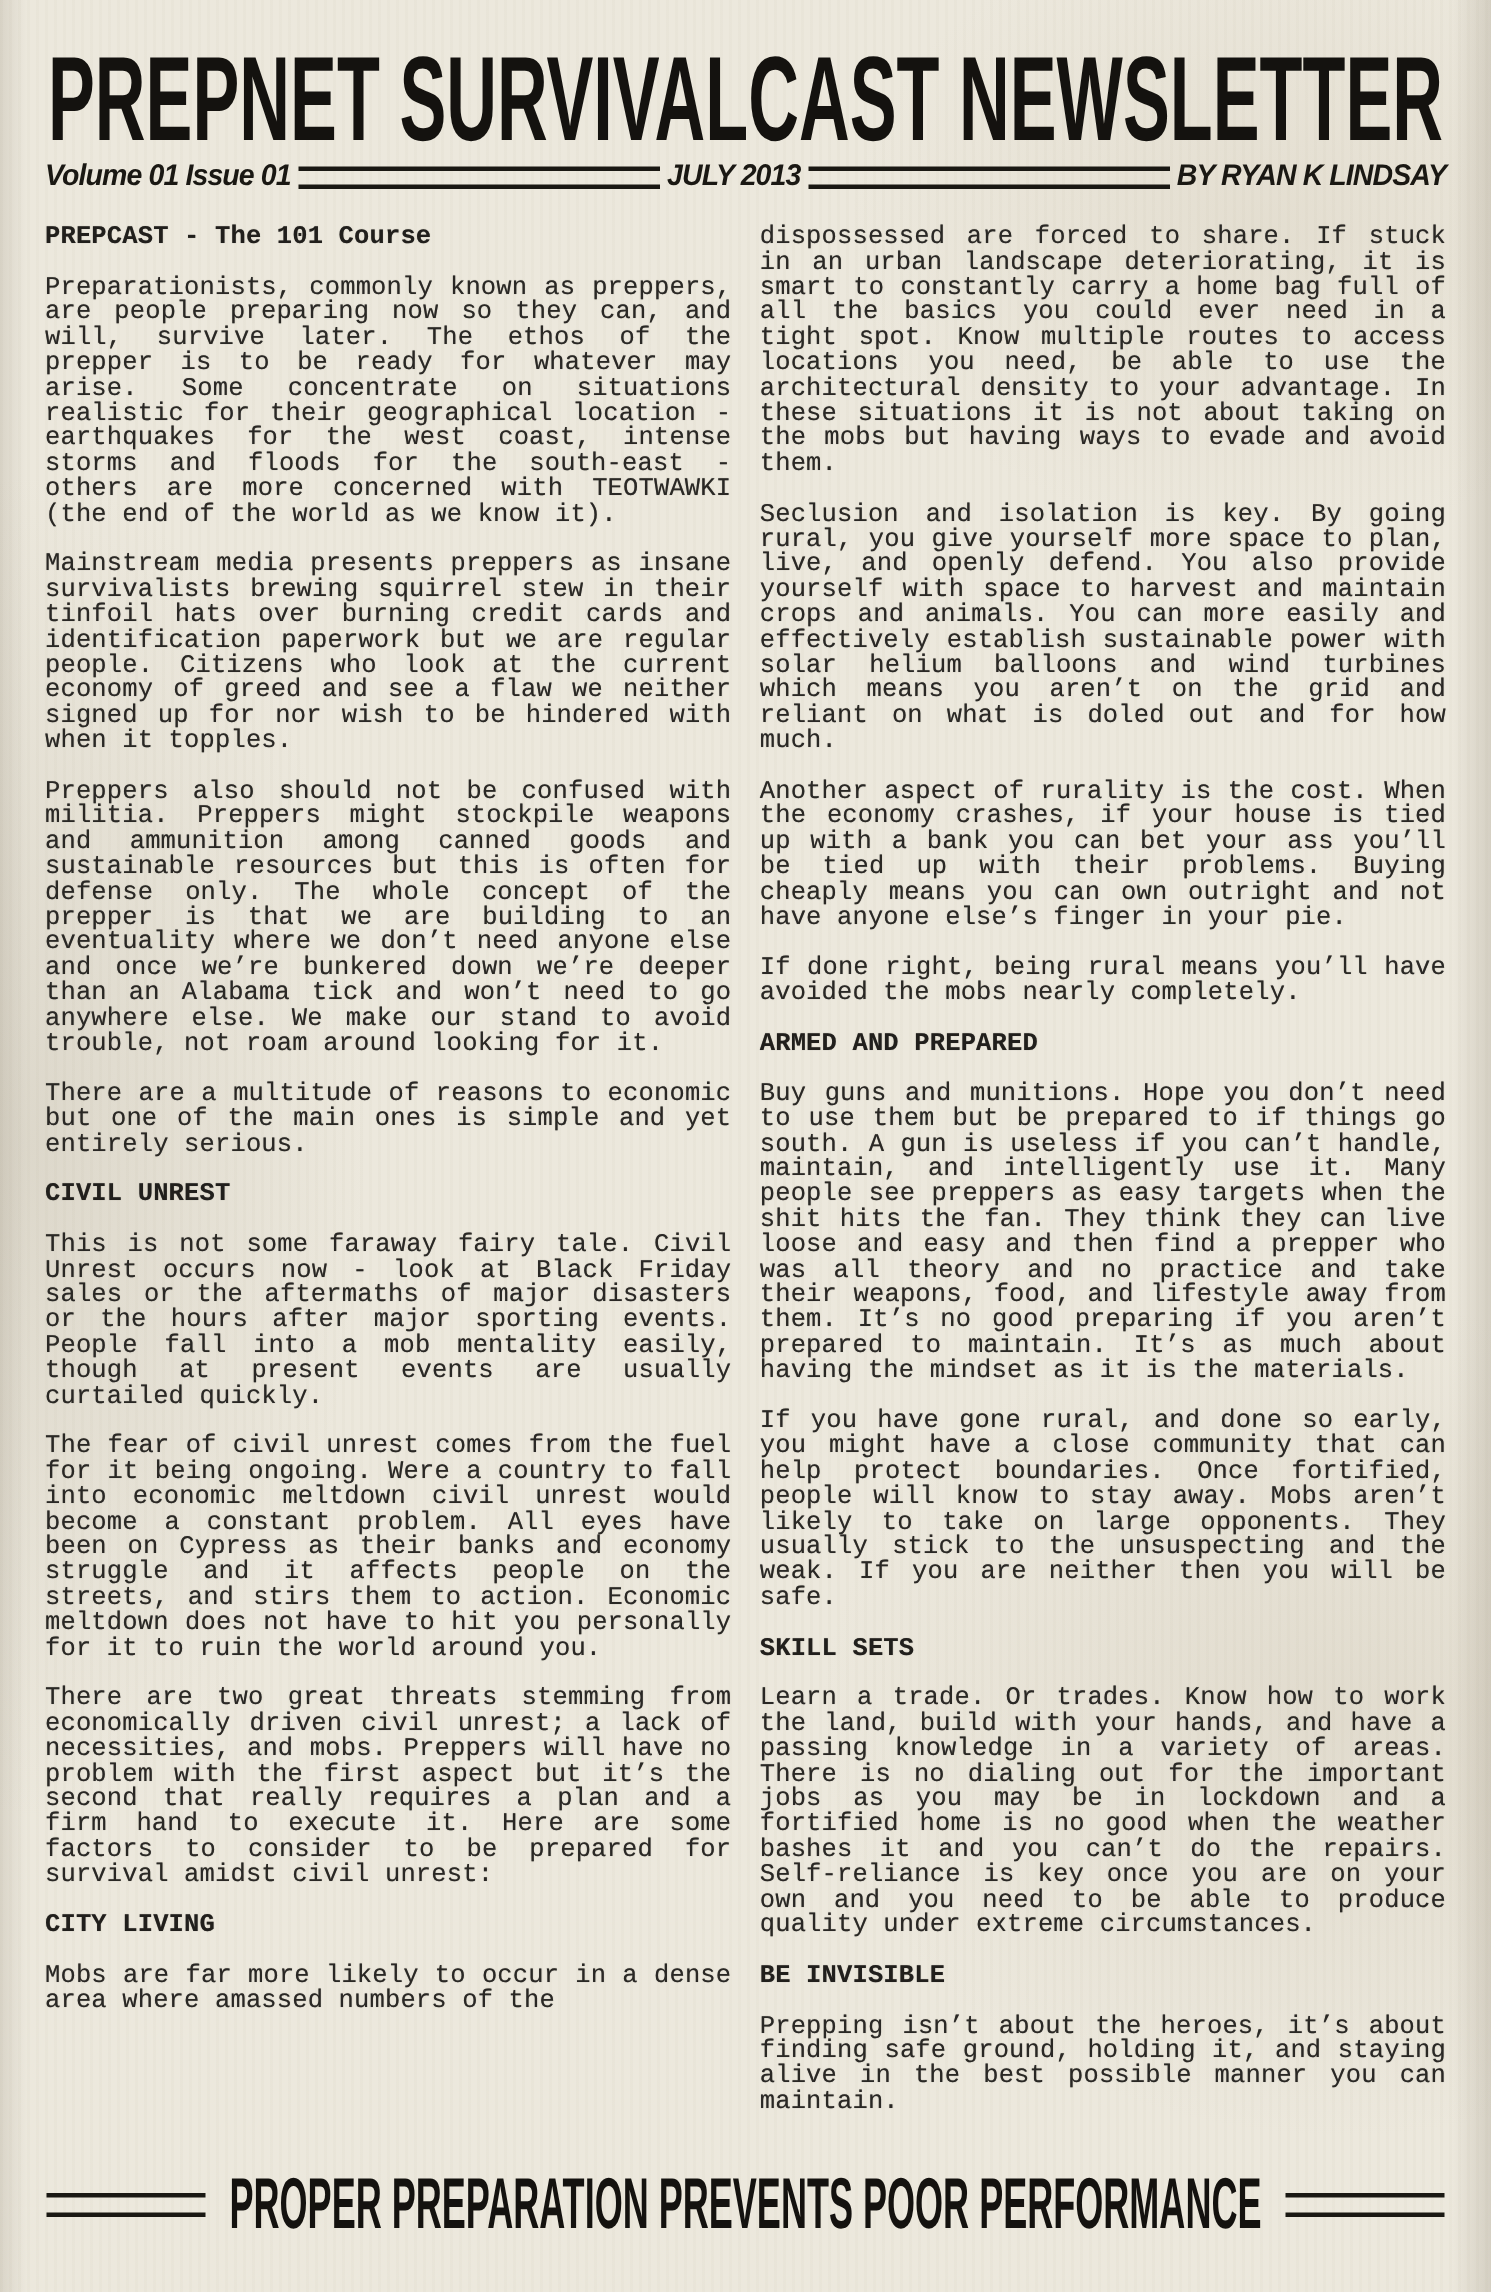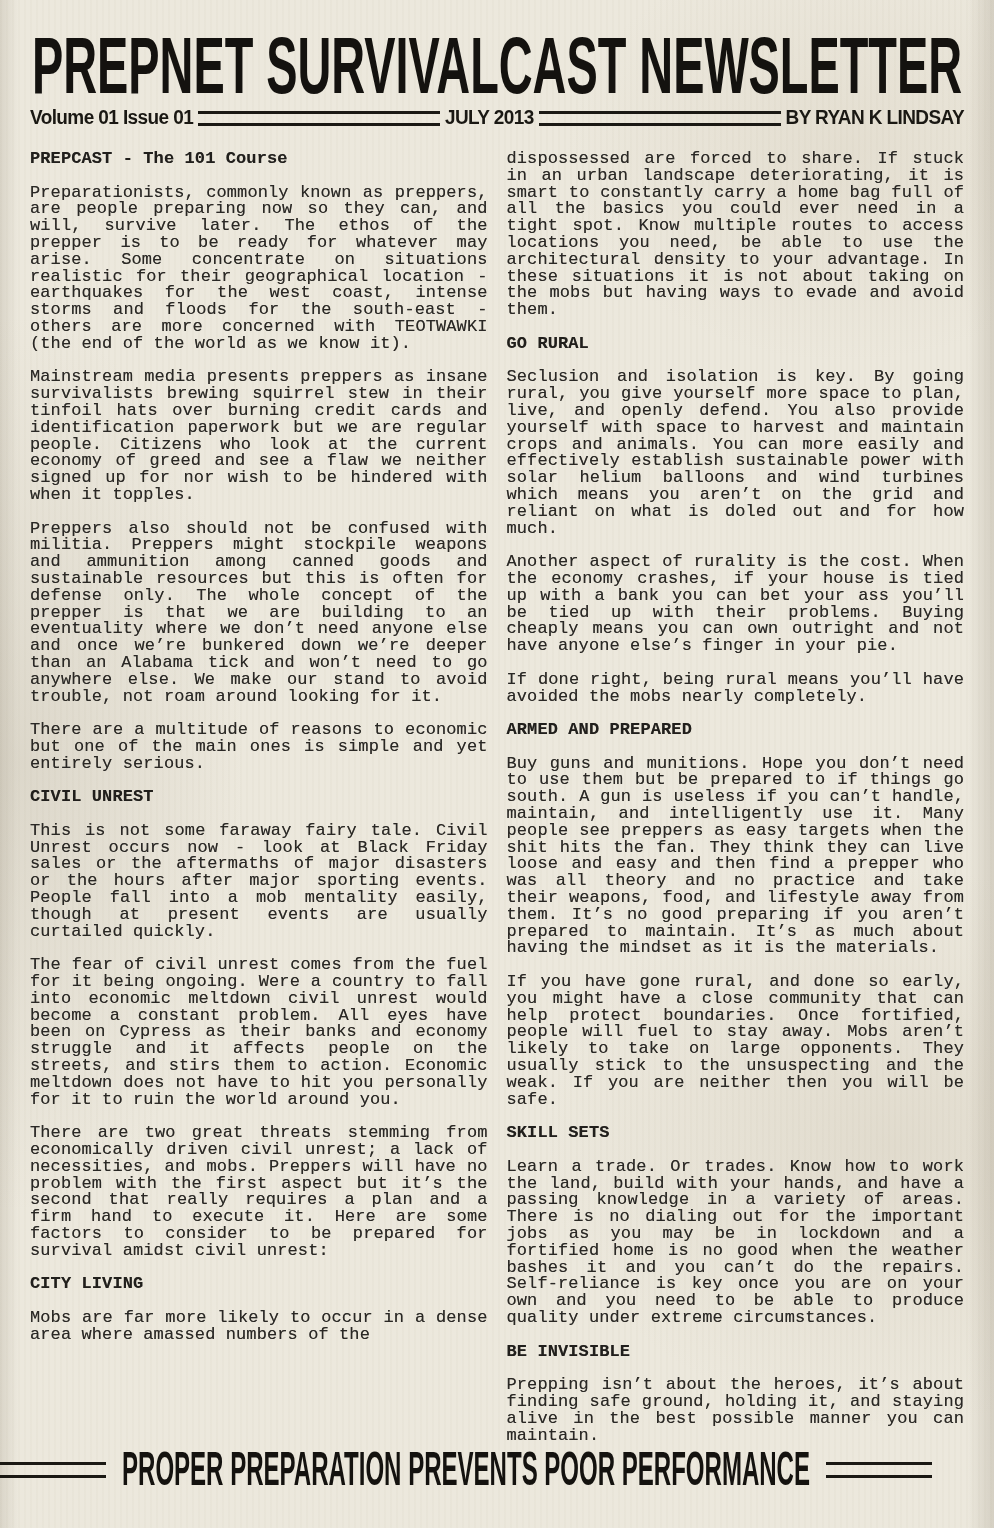--- a/index.html
+++ b/index.html
@@ -34,20 +34,21 @@
     font-weight: bold;
     fill: #14120f;
   }
 
   .meta-row {
     display: flex;
     align-items: center;
     gap: 5px;
     margin-top: 2px;
     height: 24px;
+    font-style: italic;
   }
   .meta-text {
     font-weight: bold;
     font-size: 19px;
     letter-spacing: -0.6px;
     color: #1a1813;
     white-space: nowrap;
     transform: scaleY(1.05);
   }
   .dbl-rule {
@@ -85,20 +86,21 @@
   }
 
   
   .footer {
     position: absolute;
     left: 0;
     right: 0;
     bottom: 36px;
     display: flex;
     align-items: center;
+    justify-content: center;
     gap: 14px;
   }
   .footer .dbl-rule { width: 106px; height: 10px; }
   .footer svg { display: block; }
   .footer text {
     font-family: "Liberation Sans", sans-serif;
     font-weight: bold;
     fill: #14120f;
   }
 </style>
@@ -130,27 +132,26 @@
         <p class="paragraph">There are a multitude of reasons to economic but one of the main ones is simple and yet entirely serious.</p>
         <h2 class="heading">CIVIL UNREST</h2>
         <p class="paragraph">This is not some faraway fairy tale. Civil Unrest occurs now - look at Black Friday sales or the aftermaths of major disasters or the hours after major sporting events. People fall into a mob mentality easily, though at present events are usually curtailed quickly.</p>
         <p class="paragraph">The fear of civil unrest comes from the fuel for it being ongoing. Were a country to fall into economic meltdown civil unrest would become a constant problem. All eyes have been on Cypress as their banks and economy struggle and it affects people on the streets, and stirs them to action. Economic meltdown does not have to hit you personally for it to ruin the world around you.</p>
         <p class="paragraph">There are two great threats stemming from economically driven civil unrest; a lack of necessities, and mobs. Preppers will have no problem with the first aspect but it’s the second that really requires a plan and a firm hand to execute it. Here are some factors to consider to be prepared for survival amidst civil unrest:</p>
         <h2 class="heading">CITY LIVING</h2>
         <p class="paragraph">Mobs are far more likely to occur in a dense area where amassed numbers of the</p>
       </div>
     <div class="col">
         <p class="paragraph">dispossessed are forced to share. If stuck in an urban landscape deteriorating, it is smart to constantly carry a home bag full of all the basics you could ever need in a tight spot. Know multiple routes to access locations you need, be able to use the architectural density to your advantage. In these situations it is not about taking on the mobs but having ways to evade and avoid them.</p>
-        <h2 class="heading">GO RURAL</h2>
         <p class="paragraph">Seclusion and isolation is key. By going rural, you give yourself more space to plan, live, and openly defend. You also provide yourself with space to harvest and maintain crops and animals. You can more easily and effectively establish sustainable power with solar helium balloons and wind turbines which means you aren’t on the grid and reliant on what is doled out and for how much.</p>
         <p class="paragraph">Another aspect of rurality is the cost. When the economy crashes, if your house is tied up with a bank you can bet your ass you’ll be tied up with their problems. Buying cheaply means you can own outright and not have anyone else’s finger in your pie.</p>
         <p class="paragraph">If done right, being rural means you’ll have avoided the mobs nearly completely.</p>
         <h2 class="heading">ARMED AND PREPARED</h2>
         <p class="paragraph">Buy guns and munitions. Hope you don’t need to use them but be prepared to if things go south. A gun is useless if you can’t handle, maintain, and intelligently use it. Many people see preppers as easy targets when the shit hits the fan. They think they can live loose and easy and then find a prepper who was all theory and no practice and take their weapons, food, and lifestyle away from them. It’s no good preparing if you aren’t prepared to maintain. It’s as much about having the mindset as it is the materials.</p>
-        <p class="paragraph">If you have gone rural, and done so early, you might have a close community that can help protect boundaries. Once fortified, people will fuel to stay away. Mobs aren’t likely to take on large opponents. They usually stick to the unsuspecting and the weak. If you are neither then you will be safe.</p>
+        <p class="paragraph">If you have gone rural, and done so early, you might have a close community that can help protect boundaries. Once fortified, people will know to stay away. Mobs aren’t likely to take on large opponents. They usually stick to the unsuspecting and the weak. If you are neither then you will be safe.</p>
         <h2 class="heading">SKILL SETS</h2>
         <p class="paragraph">Learn a trade. Or trades. Know how to work the land, build with your hands, and have a passing knowledge in a variety of areas. There is no dialing out for the important jobs as you may be in lockdown and a fortified home is no good when the weather bashes it and you can’t do the repairs. Self-reliance is key once you are on your own and you need to be able to produce quality under extreme circumstances.</p>
         <h2 class="heading">BE INVISIBLE</h2>
         <p class="paragraph">Prepping isn’t about the heroes, it’s about finding safe ground, holding it, and staying alive in the best possible manner you can maintain.</p>
       </div>
   </main>
 
   <footer class="footer">
     <span class="dbl-rule"></span>
     <svg width="692" height="44" viewBox="0 0 692 44">

